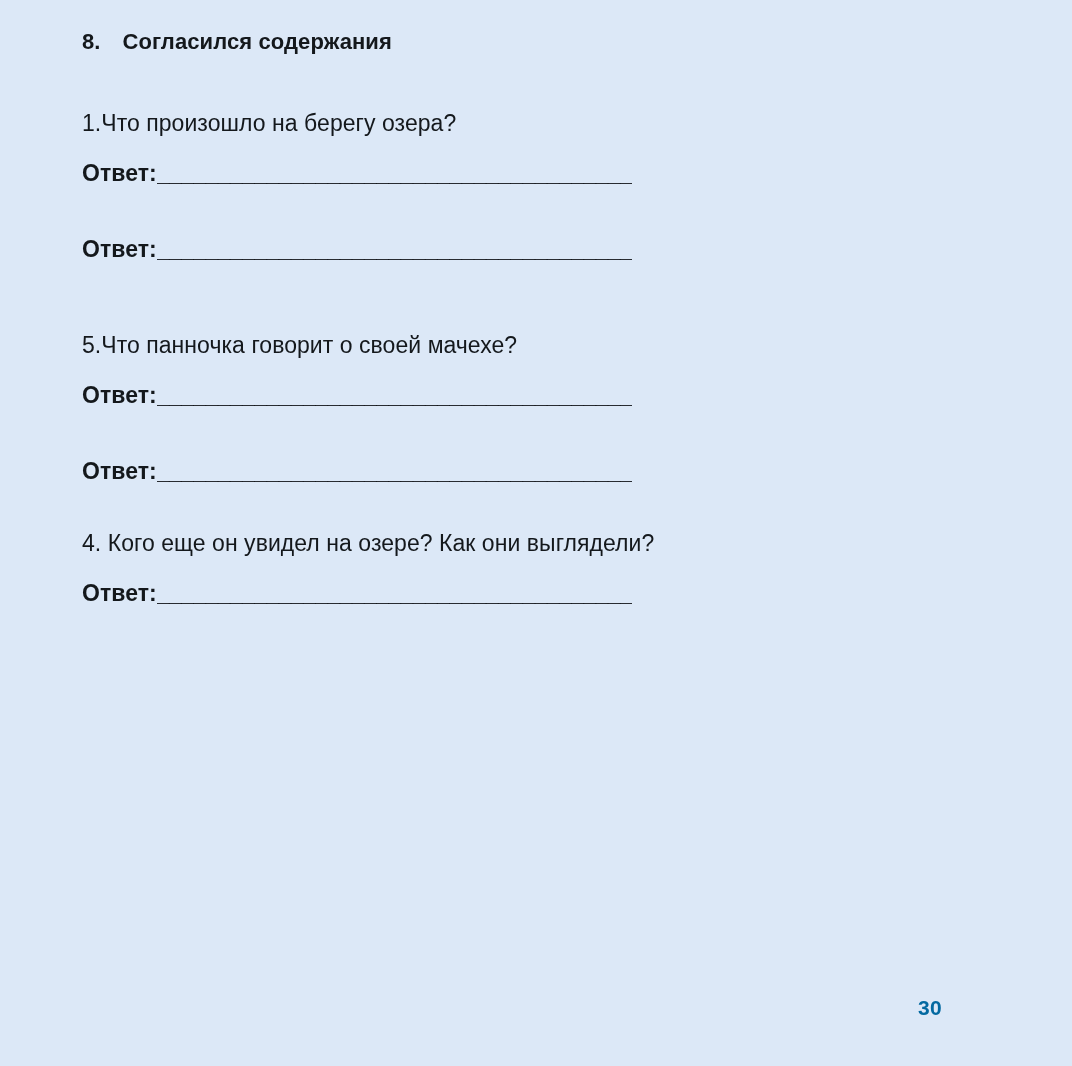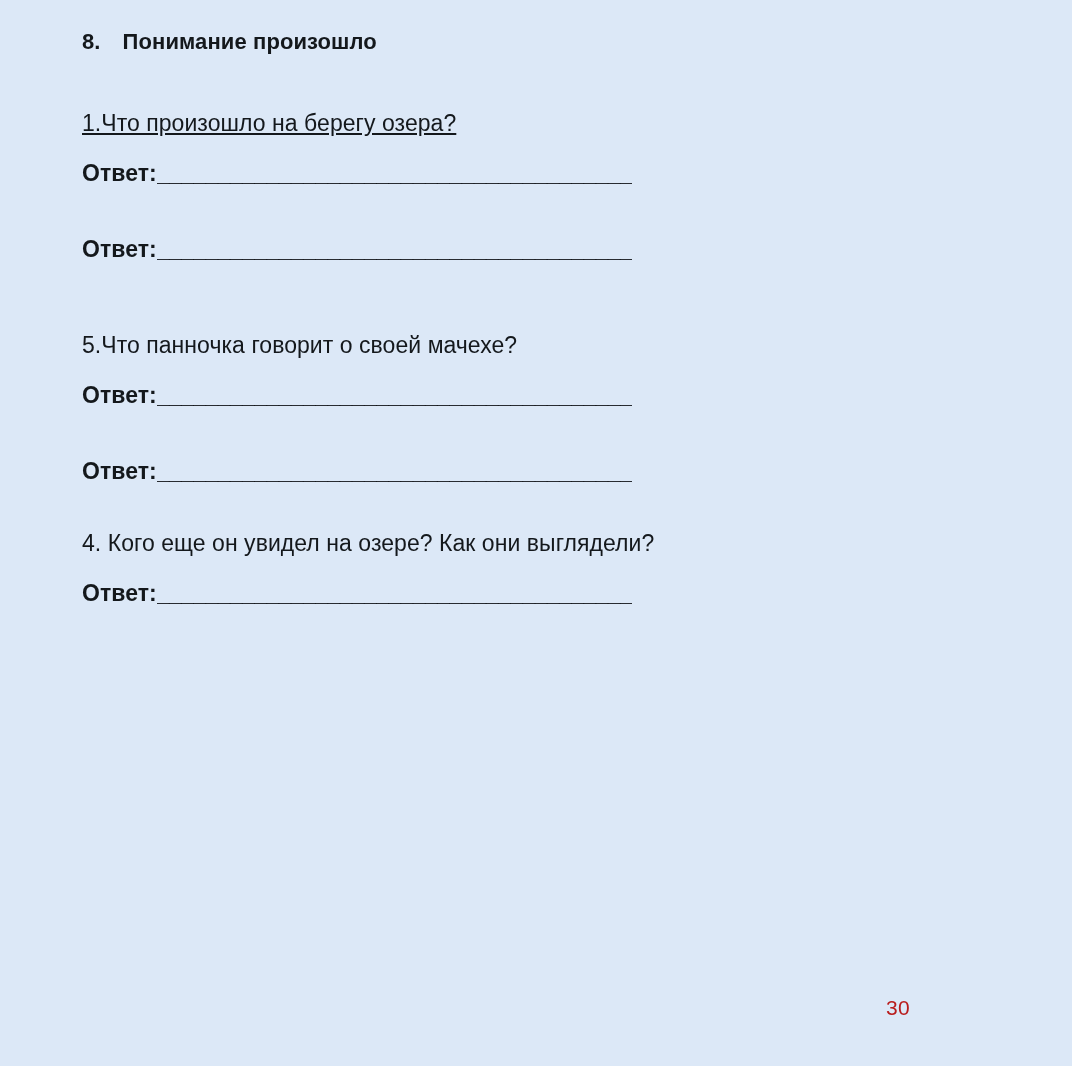--- a/index.html
+++ b/index.html
@@ -41,21 +41,21 @@
     margin-right: 22px;
   }
   .question {
     font-size: 23px;
     color: #14181c;
     line-height: 70px;
     letter-spacing: 0.05px;
     width: 880px;
     white-space: pre-wrap;
   }
-  .q1 { margin-top: 32px; text-decoration: underline; }
+  .q1 { margin-top: 32px; }
   .q-followup { margin-top: 0; }
   .answer-row {
     display: flex;
     align-items: baseline;
     font-size: 23px;
     color: #14181c;
     letter-spacing: 0.05px;
     line-height: 30px;
   }
   .answer-label {
@@ -66,36 +66,37 @@
     font-weight: bold;
     letter-spacing: -0.6px;
     overflow: hidden;
     white-space: nowrap;
     max-width: 620px;
   }
   .gap-sm { height: 22px; }
   .gap-md { height: 46px; }
   .page-number {
     position: absolute;
-    left: 886px;
+    left: 918px;
     top: 996px;
     font-size: 21px;
-    color: #b91c1c;
+    color: #0369a1;
     letter-spacing: 0.3px;
+    font-weight: bold;
   }
 </style>
 </head>
 <body>
 
 <div class="page">
   <div class="content">
 
     <div class="section-heading">
       <span class="num">8.</span>
-      <span>Понимание произошло</span>
+      <span>Согласился содержания</span>
     </div>
 
     <div class="question q1">1.Что произошло на берегу озера?</div>
 
     <div class="answer-row">
       <span class="answer-label">Ответ:</span>
       <span class="answer-blank"> _______________________________________</span>
     </div>
 
     <div class="gap-md"></div>

